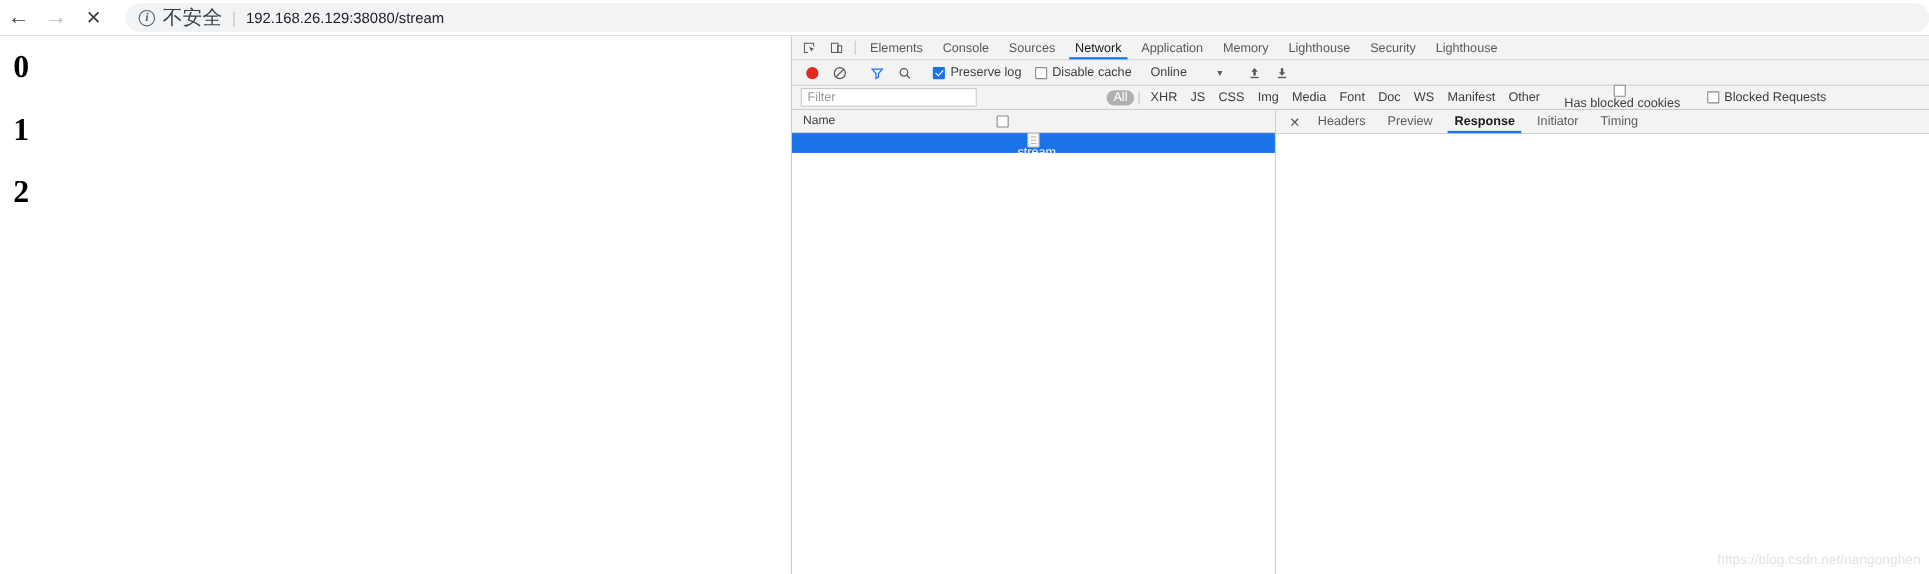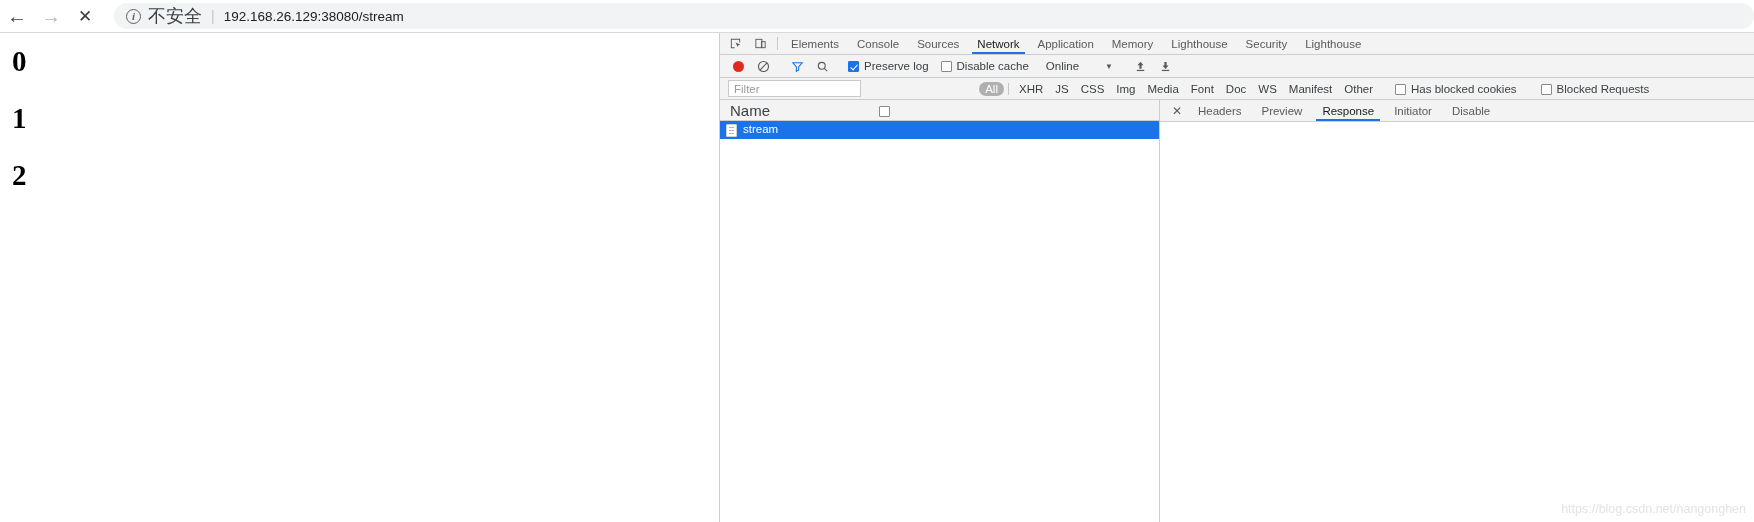--- a/index.html
+++ b/index.html
@@ -76,64 +76,64 @@
     background:#1a73e8;
   }
 
   
   .dt-toolbar {
     height:23px; background:#f3f3f3; border-bottom:1px solid #cdcdcd;
     display:flex; align-items:center; padding-left:6px; flex:none; gap:0;
   }
   .tb-btn { width:25px; display:flex; align-items:center; justify-content:center; }
   .rec-dot { width:11px; height:11px; border-radius:50%; background:#e02a20; display:block; }
-  .chk-wrap { display:flex; align-items:flex-end; font-size:11.5px; color:#3c4043; margin-left:4px; white-space:nowrap; }
+  .chk-wrap { display:flex; align-items:center; font-size:11.5px; color:#3c4043; margin-left:4px; white-space:nowrap; }
   .chk {
     width:11px; height:11px; border:1px solid #8a8a8a; border-radius:1px;
     background:#fff; margin-right:5px; flex:none; position:relative;
   }
   .chk.checked { background:#1a73e8; border-color:#1a73e8; }
   .chk.checked::after {
     content:""; position:absolute; left:3px; top:0.5px; width:3px; height:6px;
     border:solid #fff; border-width:0 1.6px 1.6px 0; transform:rotate(42deg);
   }
   .throttle { display:flex; align-items:center; font-size:11.5px; color:#3c4043; margin-left:2px; }
   .caret { font-size:8px; color:#5a5a5a; margin-left:26px; }
   .arrow-btn { width:25px; display:flex; align-items:center; justify-content:center; color:#5a5a5a; }
 
   
   .dt-filterbar {
     height:22px; background:#f3f3f3; border-bottom:1px solid #cdcdcd;
     display:flex; align-items:center; flex:none;
   }
   .filter-input {
-    width:133px; height:17px; margin-left:8px; border:1px solid #c9c9c9;
+    width:160px; height:17px; margin-left:8px; border:1px solid #c9c9c9;
     background:#fff; font-size:11.5px; color:#8a8a8a; padding:0 5px;
     font-family:"Liberation Sans", sans-serif; line-height:15px;
   }
   .filter-input::placeholder { color:#9a9a9a; }
   .types { display:flex; align-items:center; margin-left:3px; }
   .type-chip {
     font-size:11.5px; color:#3c4043; padding:1px 6px; border-radius:7px;
     white-space:nowrap;
   }
   .type-chip.selected { background:#b0b0b0; color:#fff; }
   .chipsep { width:1px; height:12px; background:#c4c4c4; margin:0 4px; }
 
   
   .dt-body { flex:1; display:flex; min-height:0; }
   .req-list { width:440px; background:#fff; border-right:1px solid #cdcdcd; display:flex; flex-direction:column; }
   .list-header {
     height:21px; background:#f3f3f3; border-bottom:1px solid #cdcdcd;
     display:flex; align-items:center; padding-left:10px;
-    font-size:15px; color:#3c4043;
+    font-size:11px; color:#3c4043;
   }
   .req-row {
     height:18px; display:flex; align-items:center; padding-left:6px;
-    background:#1a73e8; color:#fff; font-size:11.5px;
+    background:#1a73e8; color:#fff; font-size:11.5px;flex-direction:column;
   }
   .doc-ico {
     width:11px; height:13px; background:#fff; border:1px solid #d0d0d0;
     margin-right:6px; flex:none; position:relative; border-radius:1px;
   }
   .doc-ico::before {
     content:""; position:absolute; left:2px; top:2px; right:2px; height:1px;
     background:#b5b5b5; box-shadow:0 3px 0 #b5b5b5, 0 6px 0 #b5b5b5;
   }
   .req-name { line-height:1; }
@@ -145,21 +145,21 @@
     display:flex; align-items:stretch; padding-left:6px; flex:none;
   }
   .close-x {
     width:22px; display:flex; align-items:center; justify-content:center;
     color:#5a5a5a; font-size:12px;
   }
   .detail-tab {
     display:flex; align-items:center; padding:0 10px;
     font-size:11.5px; color:#5a5a5a; white-space:nowrap; position:relative;
   }
-  .detail-tab.active { color:#1a1a1a; }
+  .detail-tab.active { color:#1a1a1a;font-weight:bold; }
   .detail-tab.active::after {
     content:""; position:absolute; left:4px; right:4px; bottom:0; height:2px;
     background:#1a73e8;
   }
   .detail-content { flex:1; background:#fff; position:relative; }
 
   .watermark {
     position:absolute; right:8px; bottom:6px;
     font-size:12.5px; color:#e3e3e3; white-space:nowrap;
     font-family:"Liberation Sans", sans-serif;
@@ -279,21 +279,21 @@
         <span class="type-chip">JS</span>
         <span class="type-chip">CSS</span>
         <span class="type-chip">Img</span>
         <span class="type-chip">Media</span>
         <span class="type-chip">Font</span>
         <span class="type-chip">Doc</span>
         <span class="type-chip">WS</span>
         <span class="type-chip">Manifest</span>
         <span class="type-chip">Other</span>
       </div>
-      <label class="chk-wrap" style="margin-left:16px;">
+      <label class="chk-wrap" style="margin-left:16px;flex-direction:column;">
         <span class="chk"></span>
         <span>Has blocked cookies</span>
       </label>
       <label class="chk-wrap" style="margin-left:24px;">
         <span class="chk"></span>
         <span>Blocked Requests</span>
       </label>
     </div>
 
     <div class="dt-body">
@@ -306,21 +306,21 @@
         </div>
       </div>
 
       <div class="detail">
         <div class="detail-tabs">
           <div class="close-x">✕</div>
           <div class="detail-tab">Headers</div>
           <div class="detail-tab">Preview</div>
           <div class="detail-tab active">Response</div>
           <div class="detail-tab">Initiator</div>
-          <div class="detail-tab">Disable</div>
+          <div class="detail-tab">Timing</div>
         </div>
         <div class="detail-content"></div>
       </div>
 
     </div>
   </div>
 
   <div class="watermark">https://blog.csdn.net/nangonghen</div>
 </div>
 

